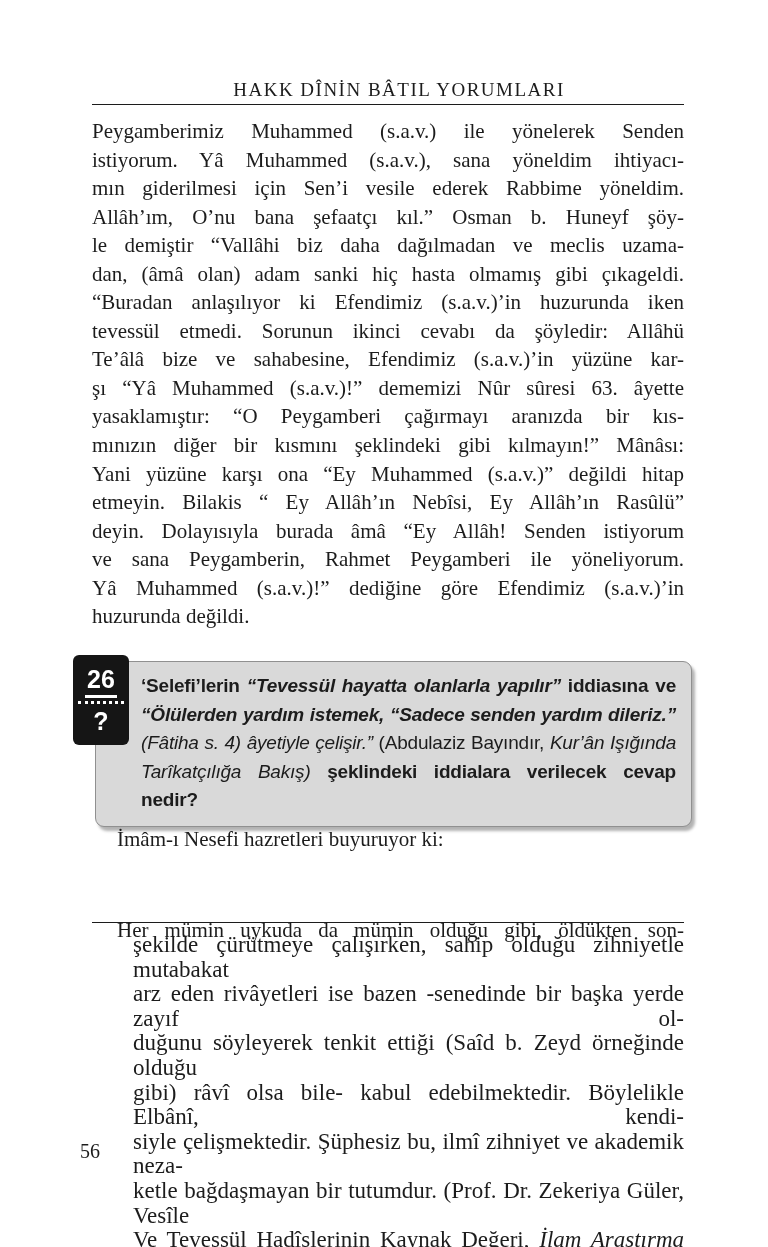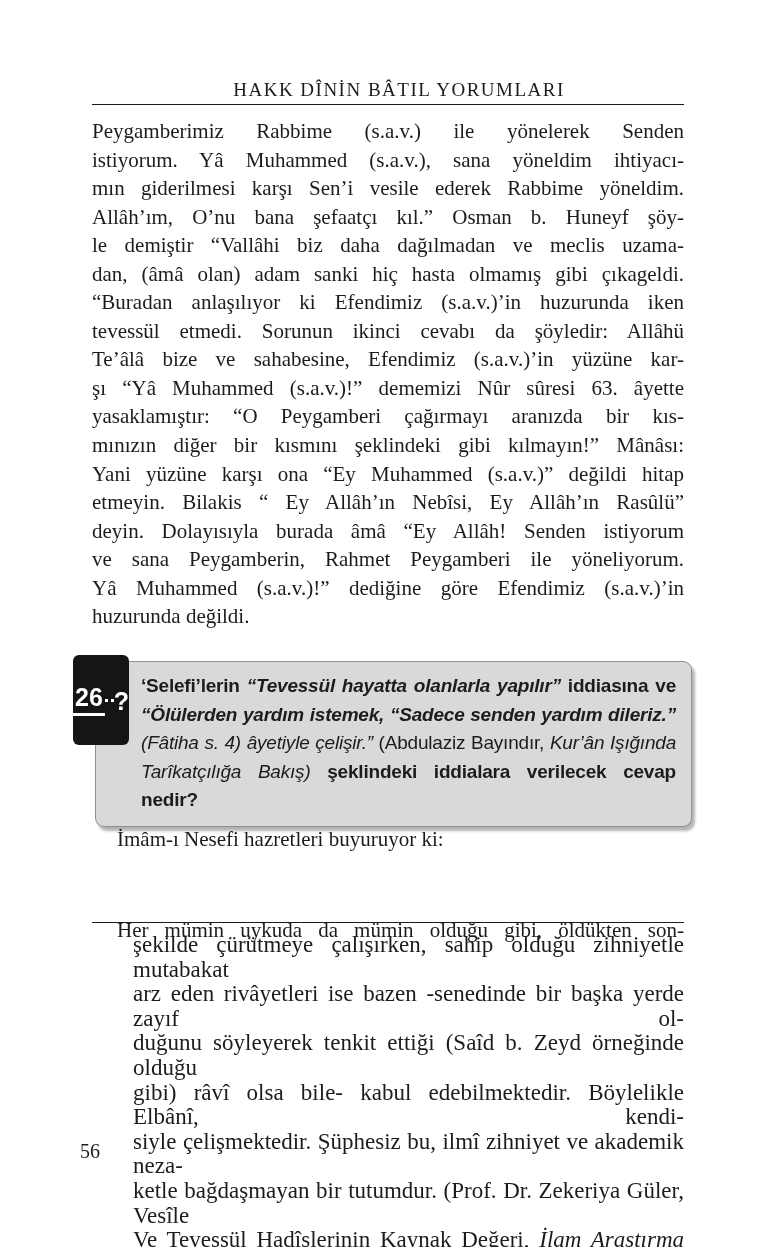--- a/index.html
+++ b/index.html
@@ -44,21 +44,21 @@
   .question-text {
     font-family: "Liberation Sans", sans-serif;
     font-size: 19px; line-height: 28.5px; letter-spacing: -0.2px;
     text-align: justify;
   }
   .badge {
     position: absolute; left: -23px; top: -7px; width: 56px; height: 90px;
     background: var(--badge_bg, #151515);
     color: var(--badge_text, #ffffff);
     border-radius: 6px;
-    display: flex; flex-direction: row; align-items: center; justify-content: center;
+    display: flex; flex-direction: column; align-items: center; justify-content: center;
     font-family: "Liberation Sans", sans-serif; font-weight: bold;
   }
   .badge-num { font-size: 25px; line-height: 1; padding: 0 2px 3px; border-bottom: 3px solid var(--badge_text, #ffffff); }
   .badge-dots { width: 46px; height: 0; border-top: 3px dotted var(--badge_text, #ffffff); margin: 3px 0 3px; }
   .badge-q { font-size: 25px; line-height: 1; padding-top: 2px; }
   .para-2 {
     position: absolute; top: 825px; left: 92px; width: 592px;
     font-size: 21px; line-height: 28.5px; text-indent: 25px;
   }
   .para-3 {
@@ -79,23 +79,23 @@
 </head>
 <body>
 
 <div class="page">
 
   <div class="running-header">HAKK DÎNİN BÂTIL YORUMLARI</div>
 
   <div class="header-rule"></div>
 
   <div class="para-main">
-      <div class="jline"><span class="seg-r">Peygamberimiz Rabbime (s.a.v.) ile yönelerek Senden</span></div>
+      <div class="jline"><span class="seg-r">Peygamberimiz Muhammed (s.a.v.) ile yönelerek Senden</span></div>
       <div class="jline"><span class="seg-r">istiyorum. Yâ Muhammed (s.a.v.), sana yöneldim ihtiyacı-</span></div>
-      <div class="jline"><span class="seg-r">mın giderilmesi karşı Sen’i vesile ederek Rabbime yöneldim.</span></div>
+      <div class="jline"><span class="seg-r">mın giderilmesi için Sen’i vesile ederek Rabbime yöneldim.</span></div>
       <div class="jline"><span class="seg-r">Allâh’ım, O’nu bana şefaatçı kıl.” Osman b. Huneyf şöy-</span></div>
       <div class="jline"><span class="seg-r">le demiştir “Vallâhi biz daha dağılmadan ve meclis uzama-</span></div>
       <div class="jline"><span class="seg-r">dan, (âmâ olan) adam sanki hiç hasta olmamış gibi çıkageldi.</span></div>
       <div class="jline"><span class="seg-r">“Buradan anlaşılıyor ki Efendimiz (s.a.v.)’in huzurunda iken</span></div>
       <div class="jline"><span class="seg-r">tevessül etmedi. Sorunun ikinci cevabı da şöyledir: Allâhü</span></div>
       <div class="jline"><span class="seg-r">Te’âlâ bize ve sahabesine, Efendimiz (s.a.v.)’in yüzüne kar-</span></div>
       <div class="jline"><span class="seg-r">şı “Yâ Muhammed (s.a.v.)!” dememizi Nûr sûresi 63. âyette</span></div>
       <div class="jline"><span class="seg-r">yasaklamıştır: “O Peygamberi çağırmayı aranızda bir kıs-</span></div>
       <div class="jline"><span class="seg-r">mınızın diğer bir kısmını şeklindeki gibi kılmayın!” Mânâsı:</span></div>
       <div class="jline"><span class="seg-r">Yani yüzüne karşı ona “Ey Muhammed (s.a.v.)” değildi hitap</span></div>

